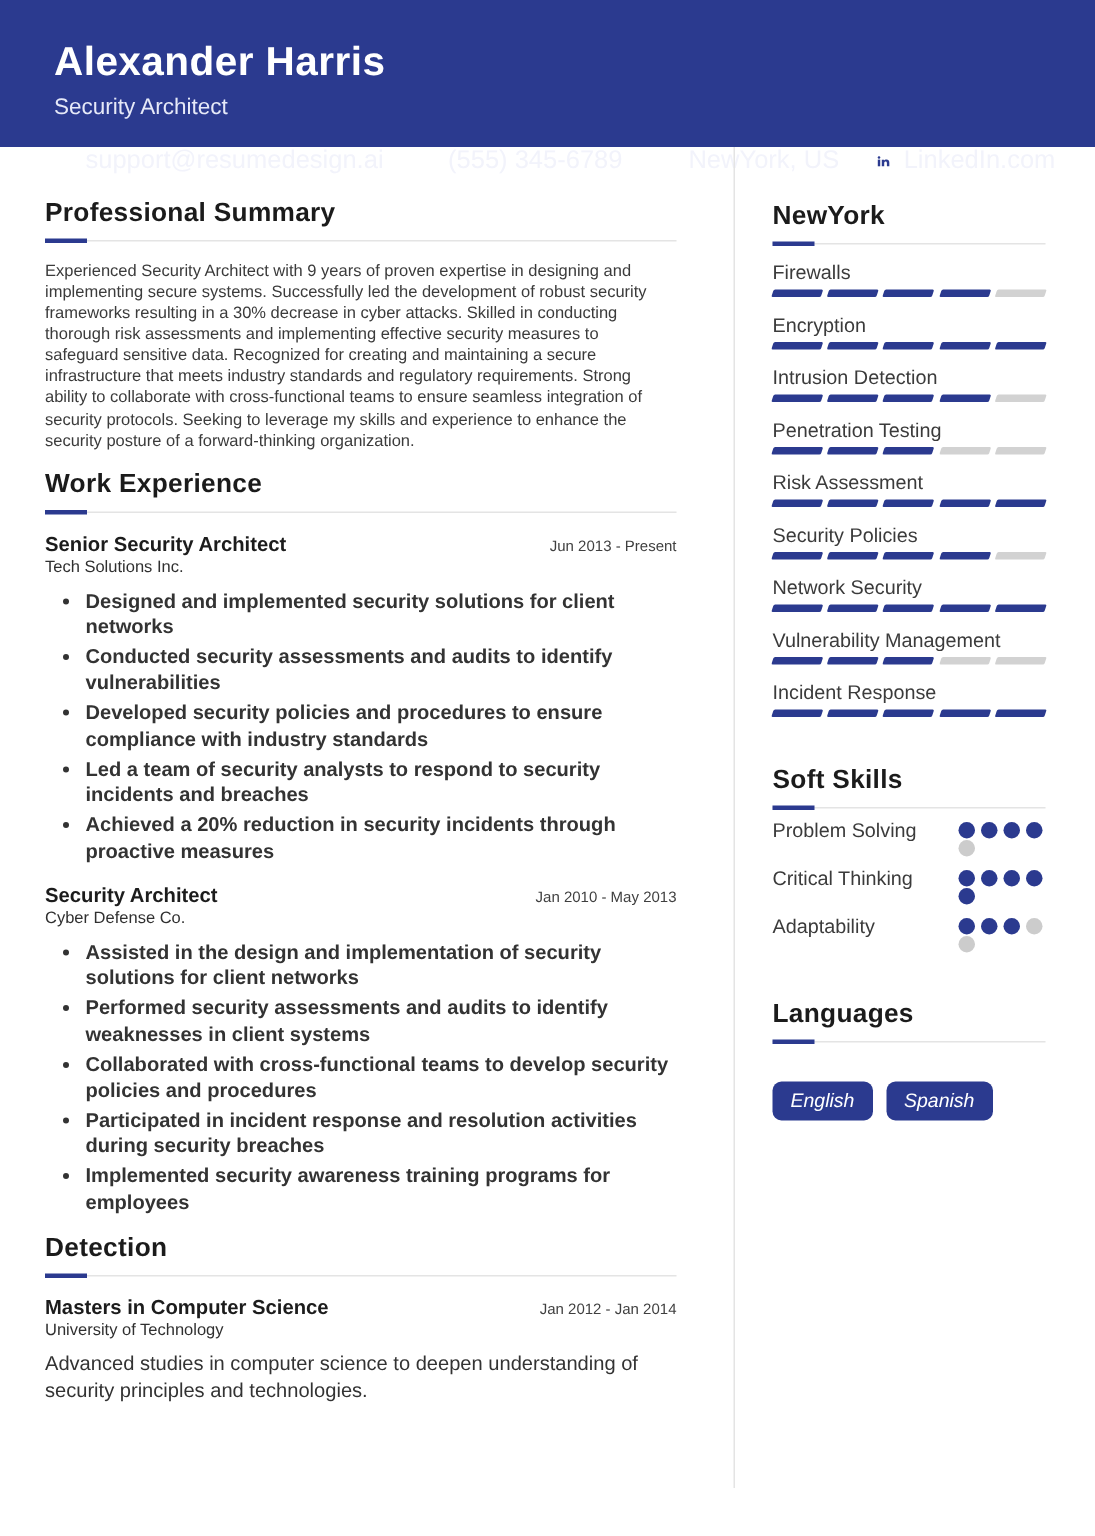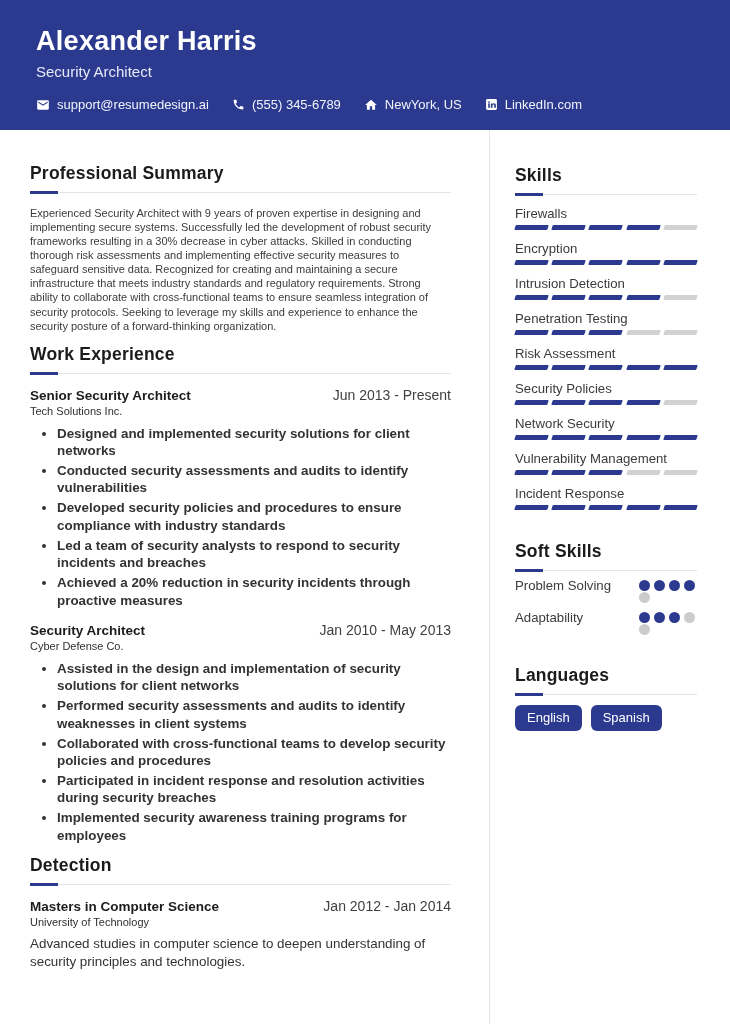--- a/index.html
+++ b/index.html
@@ -6,25 +6,25 @@
   html,body { margin:0; padding:0; }
   body {
     width:730px; height:1024px; background:#ffffff;
     font-family:"Liberation Sans", sans-serif; color:#333;
     overflow:hidden;
   }
 
   
   .header {
     background:#2b3a8f; color:#fff;
-    padding:26px 36px 20px 36px; height:130px;
+    padding:26px 36px 20px 36px; height:98px;
   }
   .name { font-size:27px; font-weight:bold; letter-spacing:0.3px; margin:0; }
   .job-subtitle { font-size:15px; color:#e6e9f8; margin-top:6px; }
-  .contacts { display:flex; gap:23px; margin-top:17px; font-size:13px; align-items:center; }
+  .contacts { display:flex; gap:23px; margin-top:17px; font-size:17px; align-items:center; }
   .contact { display:flex; align-items:center; gap:7px; color:#f2f3fb; white-space:nowrap; }
   .contact svg { display:block; }
 
   
   .page-body { display:flex; min-height:894px; }
   .col-left {
     flex:0 0 490px; width:490px;
     padding:33px 38px 20px 30px;
     border-right:1px solid #e4e4e4;
   }
@@ -38,21 +38,21 @@
   .section { margin-top:11px; }
   .section:first-child { margin-top:0; }
 
   
   .summary-text { margin:13px 0 0; font-size:11px; line-height:1.28; color:#3b3b3b; }
 
   
   .entry { margin-top:13px; }
   .entry-head { display:flex; justify-content:space-between; align-items:baseline;gap:28px; }
   .entry-title { font-size:13.5px; font-weight:bold; color:#1c1c1c; }
-  .entry-date { font-size:14px; color:#3f3f3f; white-space:nowrap; }
+  .entry-date { font-size:10px; color:#3f3f3f; white-space:nowrap; }
   .entry-sub { font-size:11px; color:#303030; margin-top:2px; }
   ul.bullets { margin:8px 0 6px; padding-left:27px; }
   ul.bullets li { font-size:13.4px; line-height:1.3; color:#333; margin-bottom:2.5px;font-weight:bold; }
   .edu-desc { margin-top:7px; font-size:13.4px; line-height:1.3; color:#333; }
 
   
   .skill { margin-top:10.5px; }
   .skill-label { font-size:13.2px; color:#3b3b3b; }
   .bar { display:flex; gap:4px; margin-top:4.5px; }
   .seg { flex:1; height:5px; transform:skewX(-18deg); border-radius:1px; }
@@ -62,21 +62,21 @@
   
   .soft-row { display:flex; align-items:flex-start; margin-top:6px; }
   .soft-row:first-of-type { margin-top:12px; }
   .soft-label { flex:1; font-size:13.2px; color:#3b3b3b; line-height:17px; }
   .dots { width:58px; display:flex; flex-wrap:wrap; column-gap:4px; row-gap:1px; padding-top:3px; }
   .dot { width:11px; height:11px; border-radius:50%; }
   .dot.fill { background:#2b3a8f; }
   .dot.empty { background:#cccccc; }
 
   
-  .badges { display:flex; gap:9px; margin-top:10px; }
+  .badges { display:flex; gap:9px; margin-top:26px;font-style:italic; }
   .badge { background:#2b3a8f; color:#fff; font-size:13px; padding:5px 12px 6px; border-radius:6px; }
 </style>
 </head>
 <body>
 
 <div class="header">
   <div class="name">Alexander Harris</div>
   <div class="job-subtitle">Security Architect</div>
   <div class="contacts">
     <div class="contact">
@@ -175,21 +175,21 @@
         <div class="edu-desc">Advanced studies in computer science to deepen understanding of security principles and technologies.</div>
       </div>
 
     </div>
 
   </div>
 
   <div class="col-right">
 
     <div>
-      <div class="section-heading">Skills</div>
+      <div class="section-heading">NewYork</div>
       <div class="rule"></div>
 
       <div class="skill">
         <div class="skill-label">Firewalls</div>
         <div class="bar">
             <span class="seg fill"></span>
             <span class="seg fill"></span>
             <span class="seg fill"></span>
             <span class="seg fill"></span>
             <span class="seg empty"></span>
@@ -285,20 +285,30 @@
         <div class="soft-label">Problem Solving</div>
         <div class="dots">
             <span class="dot fill"></span>
             <span class="dot fill"></span>
             <span class="dot fill"></span>
             <span class="dot fill"></span>
             <span class="dot empty"></span>
           </div>
       </div>
       <div class="soft-row">
+        <div class="soft-label">Critical Thinking</div>
+        <div class="dots">
+            <span class="dot fill"></span>
+            <span class="dot fill"></span>
+            <span class="dot fill"></span>
+            <span class="dot fill"></span>
+            <span class="dot fill"></span>
+          </div>
+      </div>
+      <div class="soft-row">
         <div class="soft-label">Adaptability</div>
         <div class="dots">
             <span class="dot fill"></span>
             <span class="dot fill"></span>
             <span class="dot fill"></span>
             <span class="dot empty"></span>
             <span class="dot empty"></span>
           </div>
       </div>
     </div>

